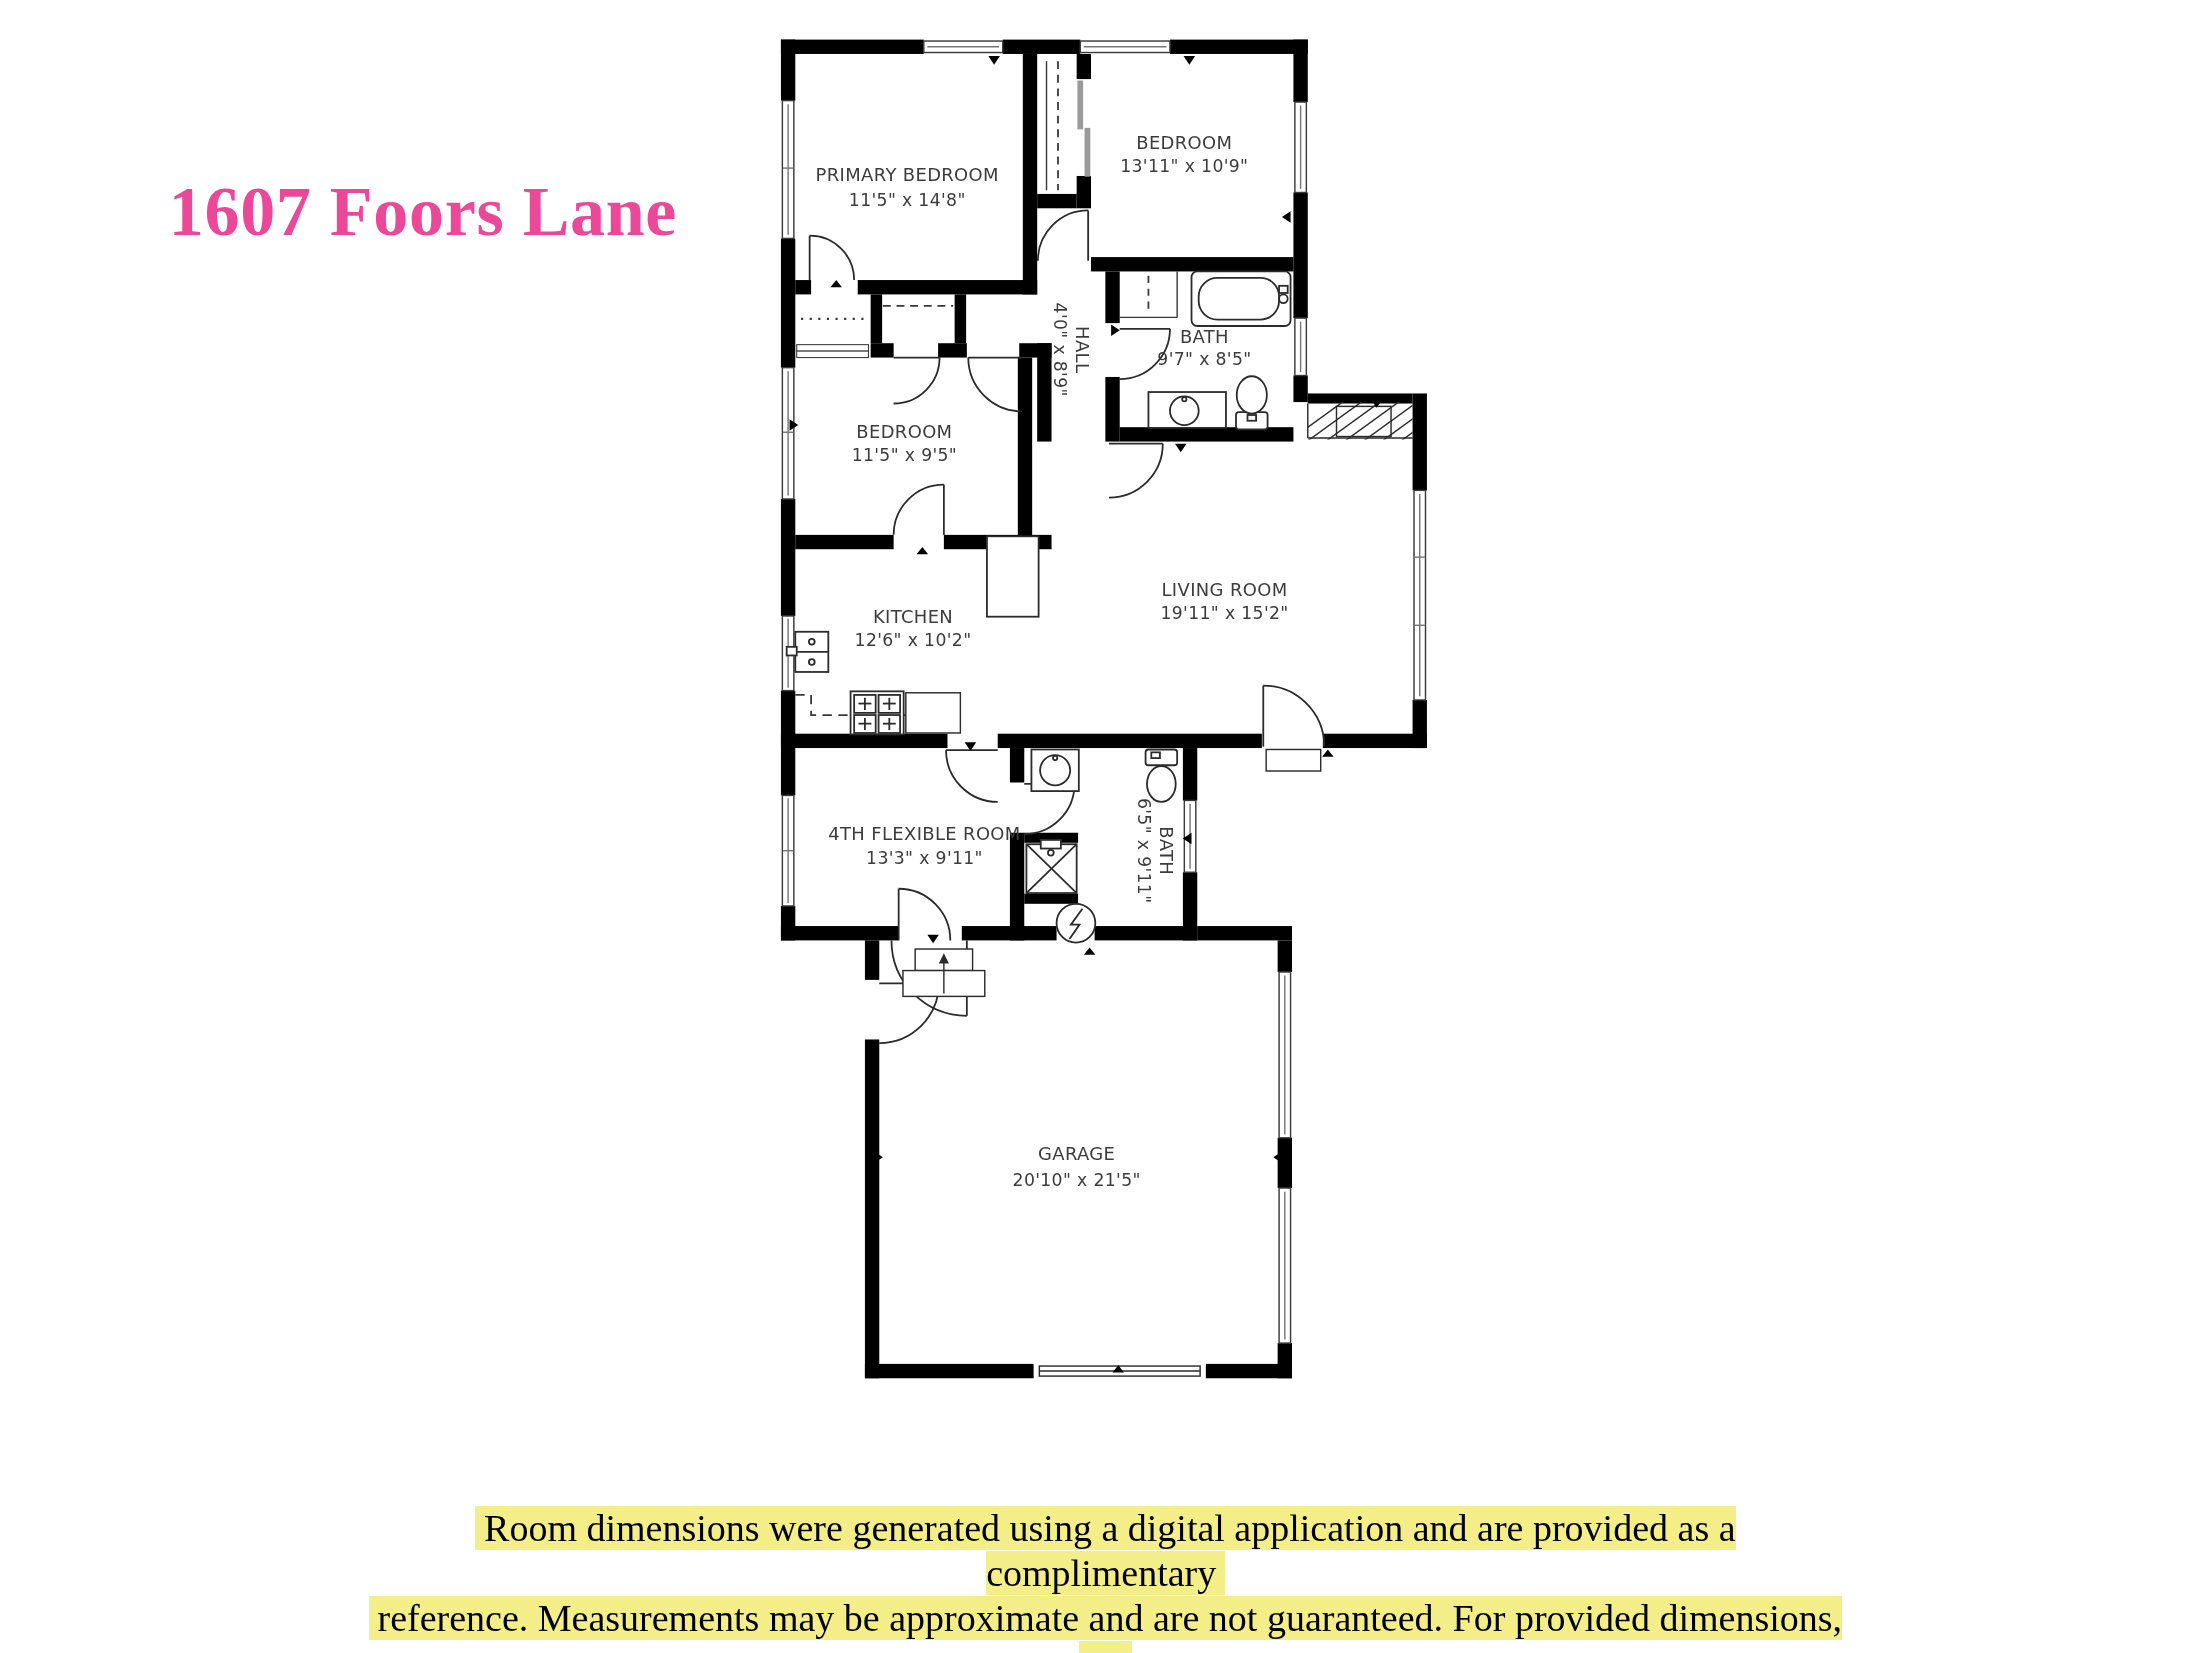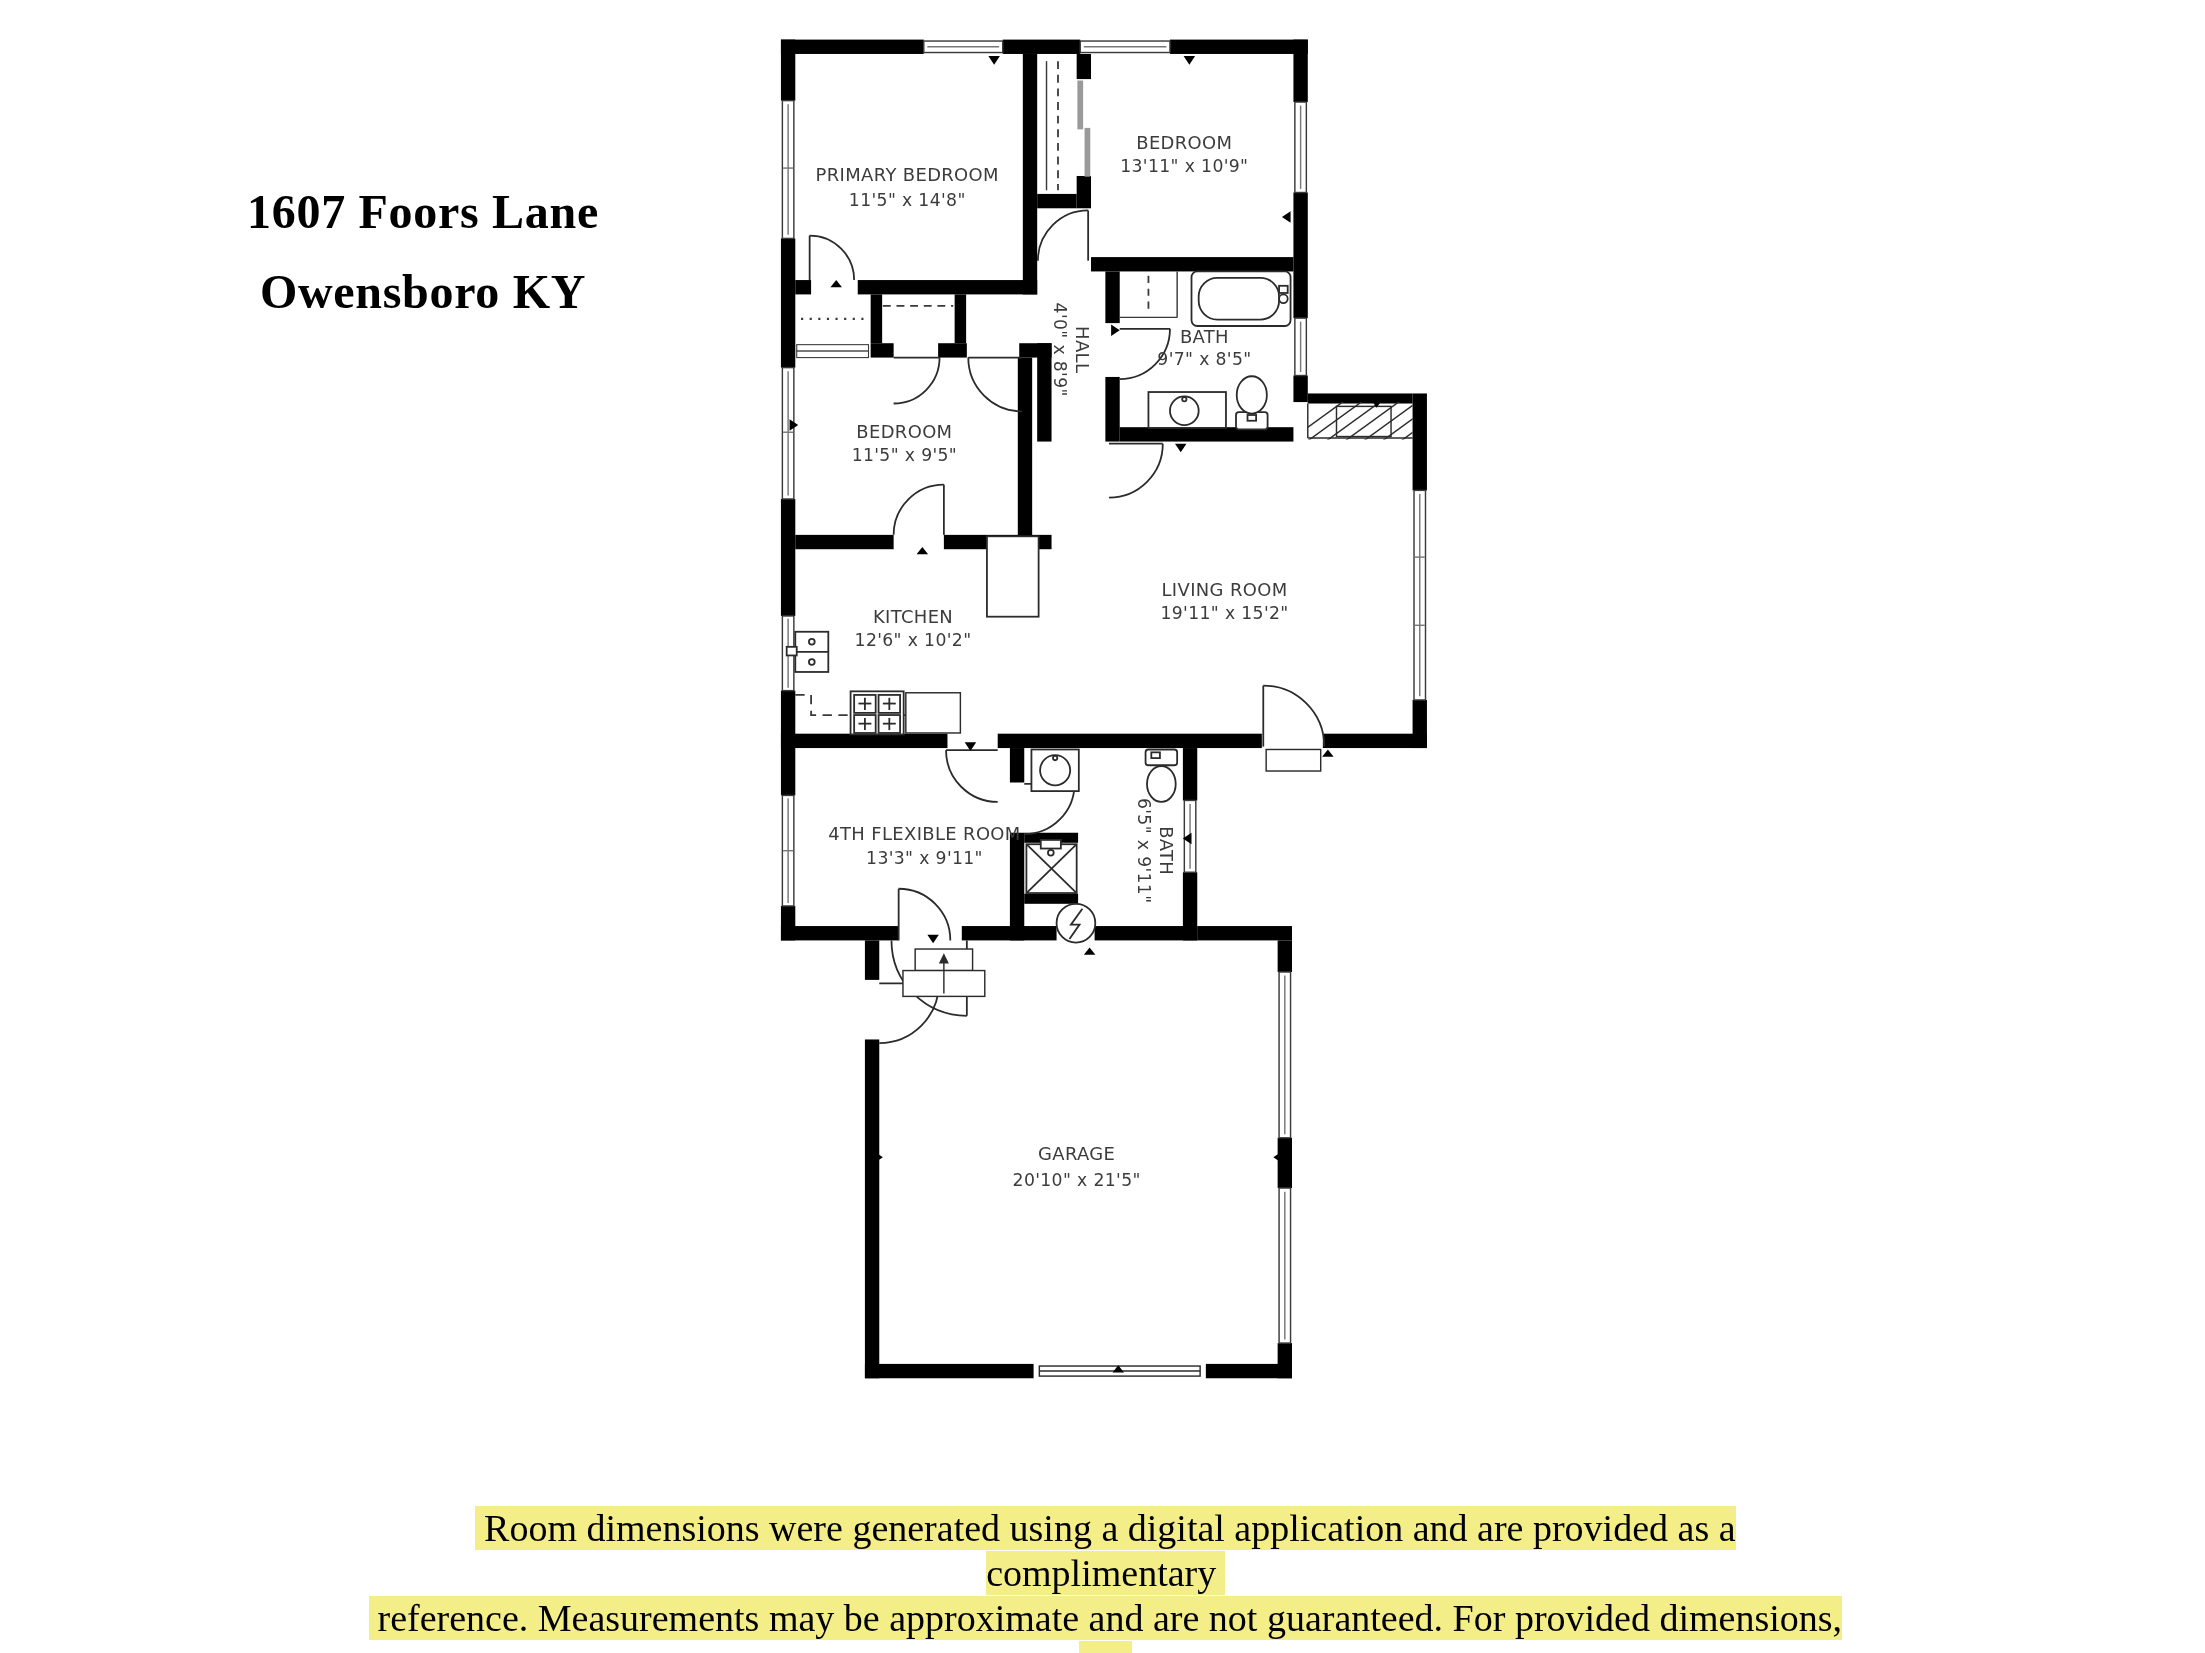--- a/index.html
+++ b/index.html
@@ -1,37 +1,36 @@
 <!DOCTYPE html>
 <html style="font-size:11.5px"><head>
 <meta charset="utf-8">
 <style>
   html,body{margin:0;padding:0;background:#ffffff;}
   body{width:2205px;height:1654px;position:relative;font-family:"Liberation Sans",sans-serif;overflow:hidden;}
   .title-block{
     position:absolute;left:93px;top:172px;width:660px;
     text-align:center;font-family:"Liberation Serif",serif;font-weight:bold;
-    font-size:48px;line-height:80px;color:#000000;letter-spacing:0.7px;
+    font-size:70px;line-height:80px;color:#ec4899;letter-spacing:0.7px;
   }
   .plan-svg{position:absolute;left:0;top:0;width:2205px;height:1654px;}
   .disclaimer{
     position:absolute;left:359px;top:1506px;width:1493px;text-align:center;
     font-family:"Liberation Serif",serif;font-size:38px;line-height:45px;color:#000;
   }
   .disclaimer .hl{background:#f4ee88;padding:1.4px 8.6px;}
   svg text{font-family:"DejaVu Sans",sans-serif;fill:#3c3c3c;}
   .room-name{font-size:25px;letter-spacing:0.5px;}
   .room-dims{font-size:24px;letter-spacing:0.5px;}
 </style>
 </head>
 <body>
 
 <div class="title-block">
   <div>1607 Foors Lane</div>
-  <div>Owensboro KY</div>
 </div>
 
 <svg class="plan-svg" viewBox="0 0 3072 2304" xmlns="http://www.w3.org/2000/svg">
   <defs>
     <clipPath id="deckClip">
         <rect x="1822" y="560" width="146" height="52"></rect>
       </clipPath>
   </defs>
 
   <g fill="#000">

